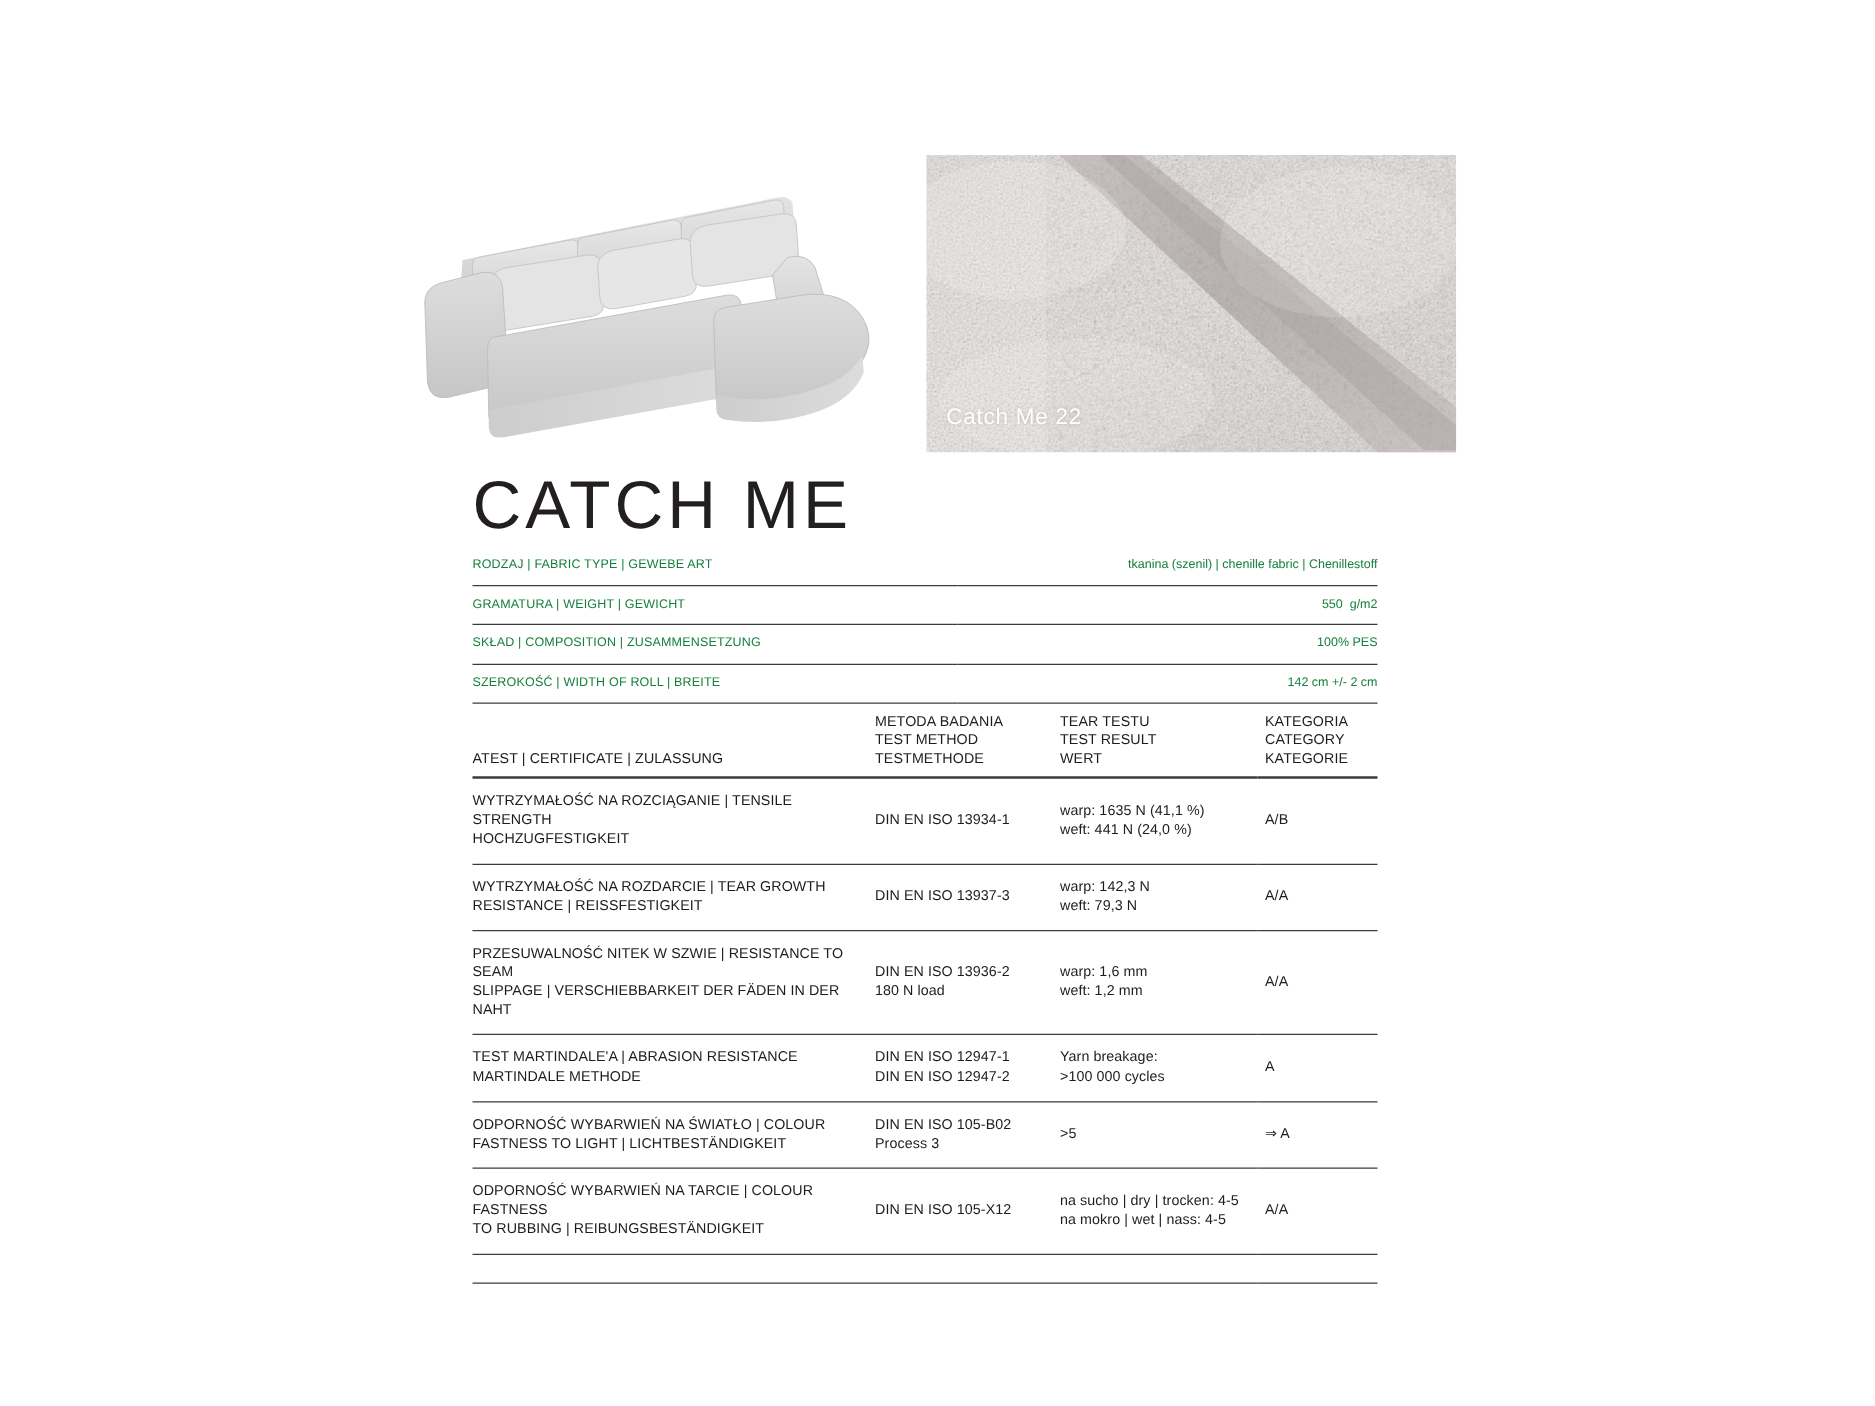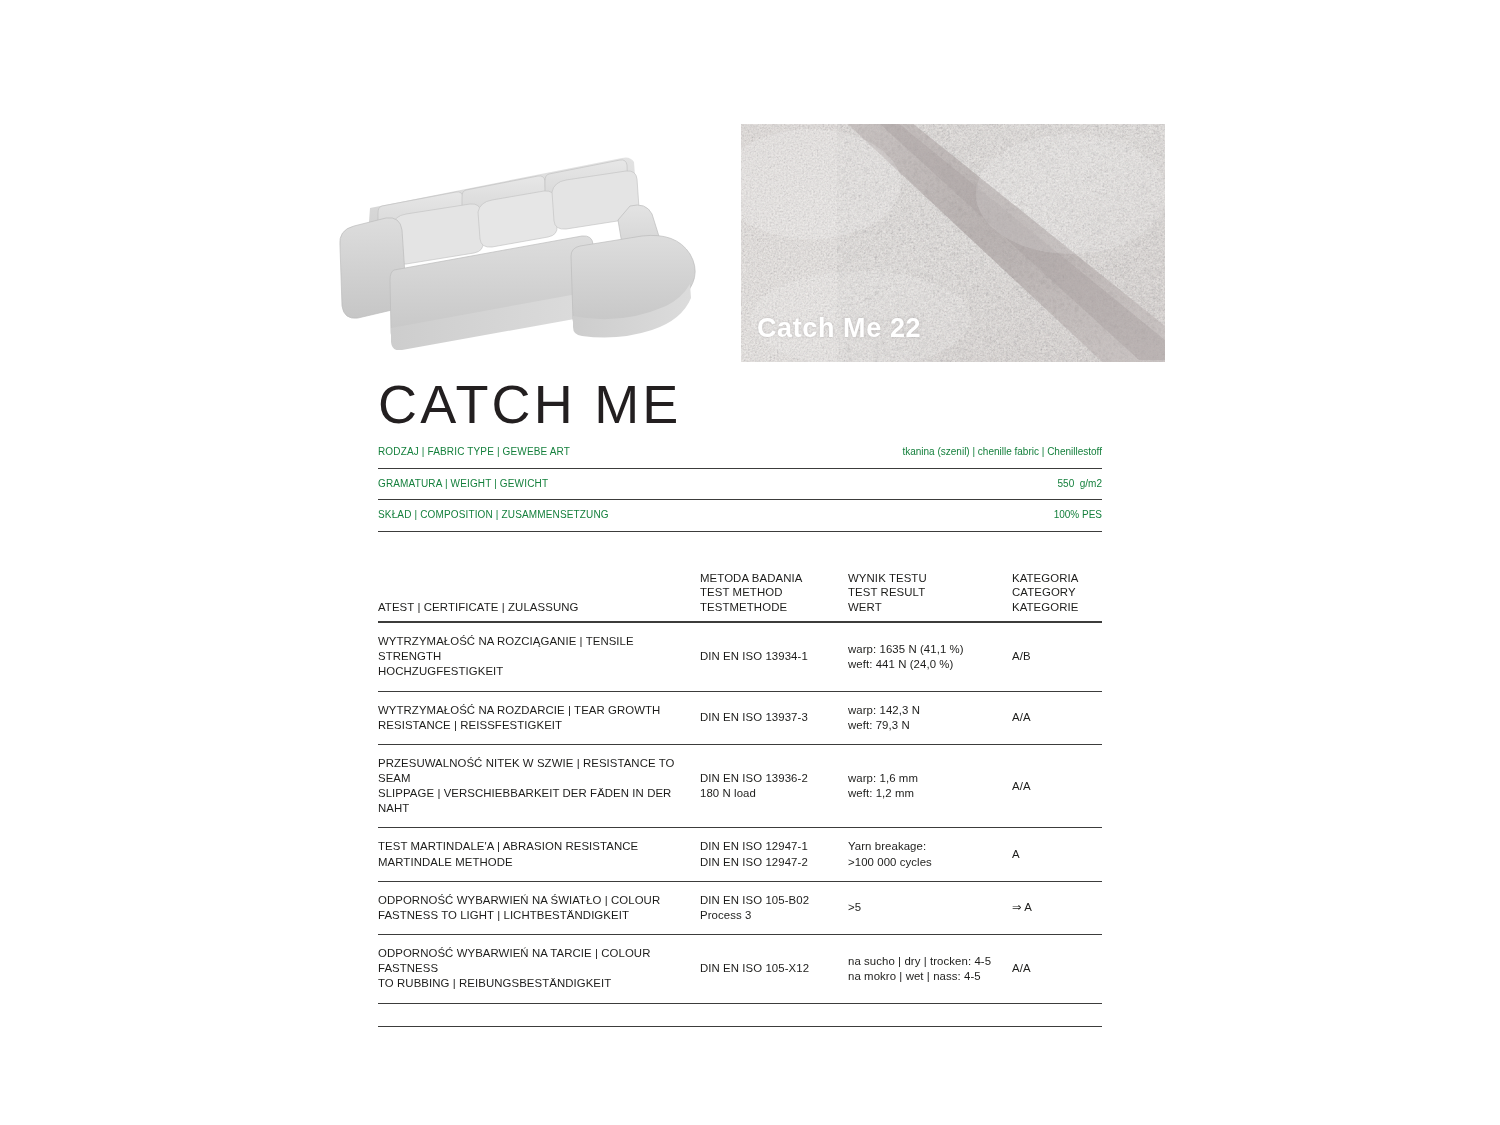--- a/index.html
+++ b/index.html
@@ -33,22 +33,22 @@
     top: 124px;
     width: 424px;
     height: 238px;
     overflow: hidden;
   }
   .swatch svg { display:block; width:100%; height:100%; }
   .swatch-label {
     position: absolute;
     left: 16px;
     bottom: 18px;
-    font-size: 27px;
-    font-weight: 700;
+    font-size: 18px;
+    font-weight: 400;
     color: #ffffff;
     letter-spacing: 0.6px;
     text-shadow: 0 0 3px rgba(120,115,115,0.35);
     white-space: nowrap;
     text-align: right;
   }
 
   
   .title {
     position: absolute;
@@ -221,20 +221,24 @@
       <td class="spec-value">tkanina (szenil) | chenille fabric | Chenillestoff</td>
     </tr>
     <tr>
       <td class="spec-label">GRAMATURA | WEIGHT | GEWICHT</td>
       <td class="spec-value">550  g/m2</td>
     </tr>
     <tr>
       <td class="spec-label">SKŁAD | COMPOSITION | ZUSAMMENSETZUNG</td>
       <td class="spec-value">100% PES</td>
     </tr>
+    <tr>
+      <td class="spec-label">SZEROKOŚĆ | WIDTH OF ROLL | BREITE</td>
+      <td class="spec-value">142 cm +/- 2 cm</td>
+    </tr>
   </tbody>
 </table>
 
 <table class="test-table">
   <colgroup>
     <col class="col-cert">
       <col class="col-method">
       <col class="col-result">
       <col class="col-cat">
   </colgroup>
@@ -242,21 +246,21 @@
     <tr>
       <th>
         <span>ATEST | CERTIFICATE | ZULASSUNG</span>
       </th>
       <th>
         <div>METODA BADANIA</div>
         <div>TEST METHOD</div>
         <div>TESTMETHODE</div>
       </th>
       <th>
-        <div>WYNIK TESTU</div>
+        <div>TEAR TESTU</div>
         <div>TEST RESULT</div>
         <div>WERT</div>
       </th>
       <th class="cat">
         <div>KATEGORIA</div>
         <div>CATEGORY</div>
         <div>KATEGORIE</div>
       </th>
     </tr>
   </thead>

